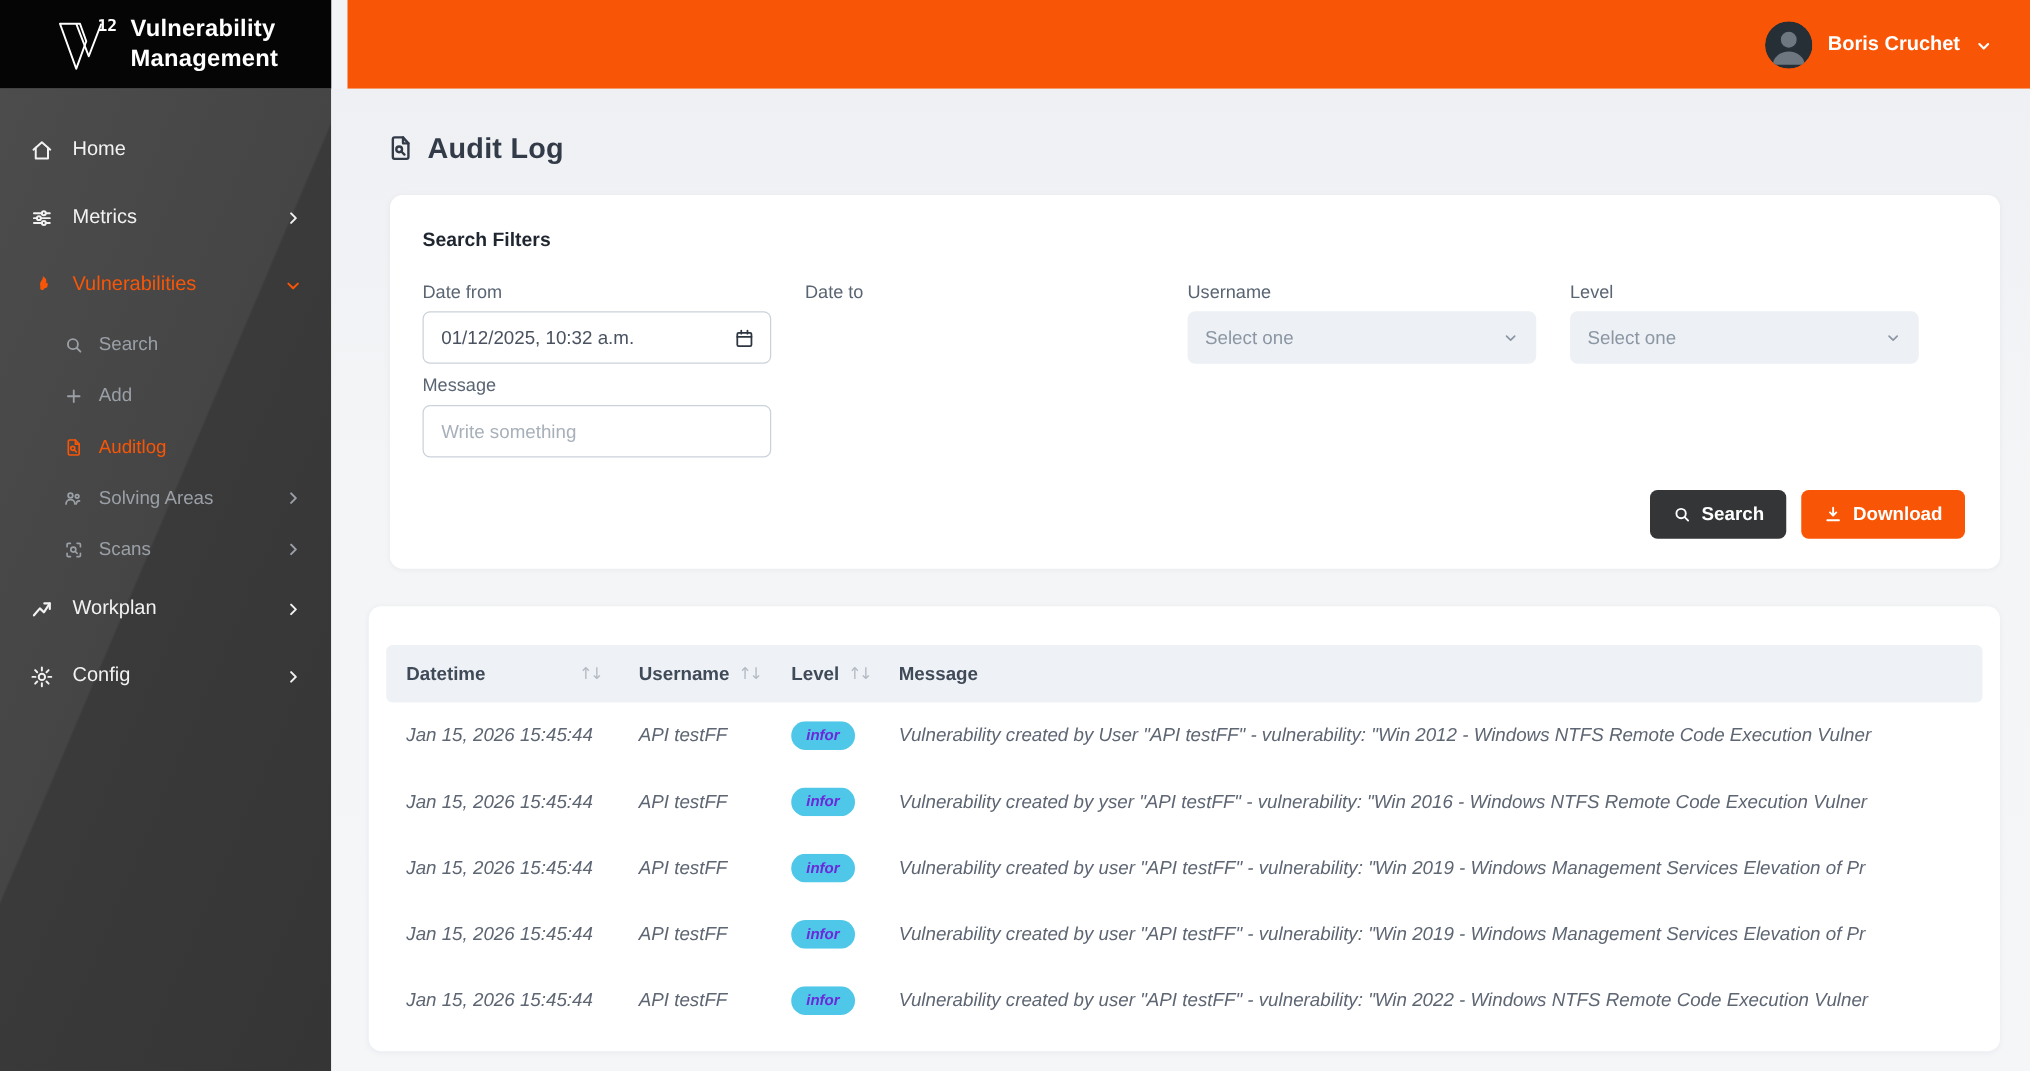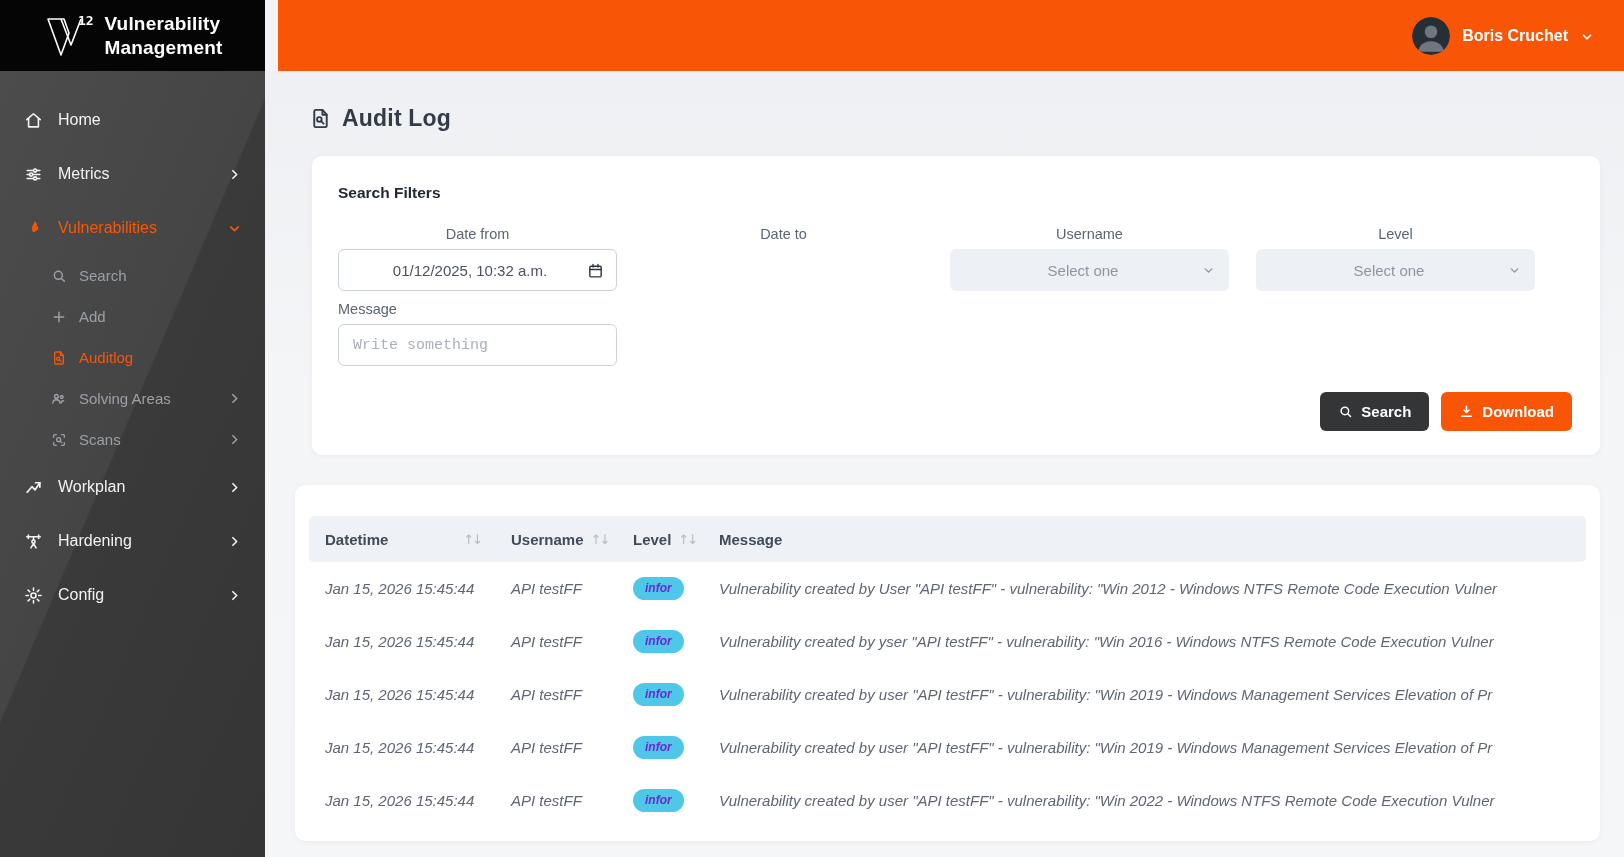--- a/index.html
+++ b/index.html
@@ -34,30 +34,30 @@
 
   
   .content { flex:1; padding:26px 24px 0 30px; background:linear-gradient(180deg,#eef0f3 0%,#f4f5f7 40%,#f4f6f8 100%); overflow:hidden; }
   .page-title { display:flex; align-items:center; gap:10px; color:#333b49; margin:8px 0 24px 14px; }
   .page-title .pt-icon { width:23px; height:23px; color:#333b49; }
   .page-title h1 { font-size:23px; font-weight:700; letter-spacing:.2px; }
 
   .card { background:#fff; border-radius:10px; box-shadow:0 1px 5px rgba(25,35,55,.05); }
   .filters-card { padding:28px 28px 24px 26px; margin-bottom:30px;margin-left:17px; }
   .filters-heading { font-size:15.5px; font-weight:700; color:#1f2630; margin-bottom:14px; }
-  .filters-grid { display:flex; gap:27px; flex-wrap:wrap;text-align:center; }
+  .filters-grid { display:flex; gap:27px; flex-wrap:wrap; }
   .field { width:279px; }
   .field-label { font-size:14.5px; color:#5a6573; margin:10px 0 7px; }
   .date-input { height:42px; border:1px solid #cbd2da; border-radius:6px; display:flex; align-items:center; padding:0 12px 0 14px; color:#4a5260; font-size:15px; background:#fff; cursor:text; }
   .date-input .date-value { flex:1; }
   .cal-icon { width:17px; height:17px; color:#2e3640; }
   .select { height:42px; background:#edf1f5; border-radius:6px; display:flex; align-items:center; padding:0 14px; color:#8c96a3; font-size:15px; cursor:pointer; }
   .select .select-value { flex:1; }
   .select-caret { width:13px; height:13px; color:#8c96a3; }
-  .text-input { height:42px; width:279px; border:1px solid #cbd2da; border-radius:6px; padding:16px 14px; font-size:15px; color:#4a5260; font-family:Liberation Mono, monospace; }
+  .text-input { height:42px; width:279px; border:1px solid #cbd2da; border-radius:6px; padding:16px 14px; font-size:15px; color:#4a5260; font-family:Liberation Sans, sans-serif; }
   .text-input::placeholder { color:#a8b0ba; }
   .filters-actions { display:flex; justify-content:flex-end; gap:12px; margin-top:26px; }
   .btn { height:39px; border:none; border-radius:6px; display:inline-flex; align-items:center; gap:8px; font-size:15px; font-weight:600; font-family:inherit; padding:0 18px; cursor:pointer; }
   .btn-dark { background:var(--dark_button,#333537); color:#fff; }
   .btn-accent { background:var(--accent,#F85606); color:#fff; }
   .btn .btn-icon { width:15px; height:15px; }
 
   
   .table-card { padding:16px 14px 14px; }
   .t-head { background:#eef1f5; border-radius:5px; height:46px;margin-top:15px; }
@@ -213,33 +213,20 @@
               <path d="M4 18l6-7 4 4 6-9"></path>
               <path d="M14.5 6H20v5.5"></path>
             </svg>
         </span>
         <span class="nav-label">Workplan</span>
         <svg class="nav-chevron" viewBox="0 0 24 24" fill="none" stroke="currentColor" stroke-width="3" stroke-linecap="round" stroke-linejoin="round">
             <polyline points="9 5 16 12 9 19"></polyline>
           </svg>
       </div>
 
-      <div class="nav-item">
-        <span class="nav-icon">
-          <svg viewBox="0 0 24 24" width="19" height="19" fill="none" stroke="currentColor" stroke-width="2" stroke-linecap="round">
-              <path d="M3.5 6h17M5.5 3.8v4.4M18.5 3.8v4.4M12 6v4"></path>
-              <circle cx="12" cy="12.2" r="2"></circle>
-              <path d="M12 14.5l-3.2 5.5M12 14.5l3.2 5.5"></path>
-            </svg>
-        </span>
-        <span class="nav-label">Hardening</span>
-        <svg class="nav-chevron" viewBox="0 0 24 24" fill="none" stroke="currentColor" stroke-width="3" stroke-linecap="round" stroke-linejoin="round">
-            <polyline points="9 5 16 12 9 19"></polyline>
-          </svg>
-      </div>
 
 
       <div class="nav-item">
         <span class="nav-icon">
           <svg viewBox="0 0 24 24" width="19" height="19" fill="none" stroke="currentColor" stroke-width="2" stroke-linecap="round">
               <circle cx="12" cy="12" r="3.2"></circle>
               <path d="M12 2.5v3M12 18.5v3M2.5 12h3M18.5 12h3M5.2 5.2l2.1 2.1M16.7 16.7l2.1 2.1M18.8 5.2l-2.1 2.1M7.3 16.7l-2.1 2.1"></path>
             </svg>
         </span>
         <span class="nav-label">Config</span>

